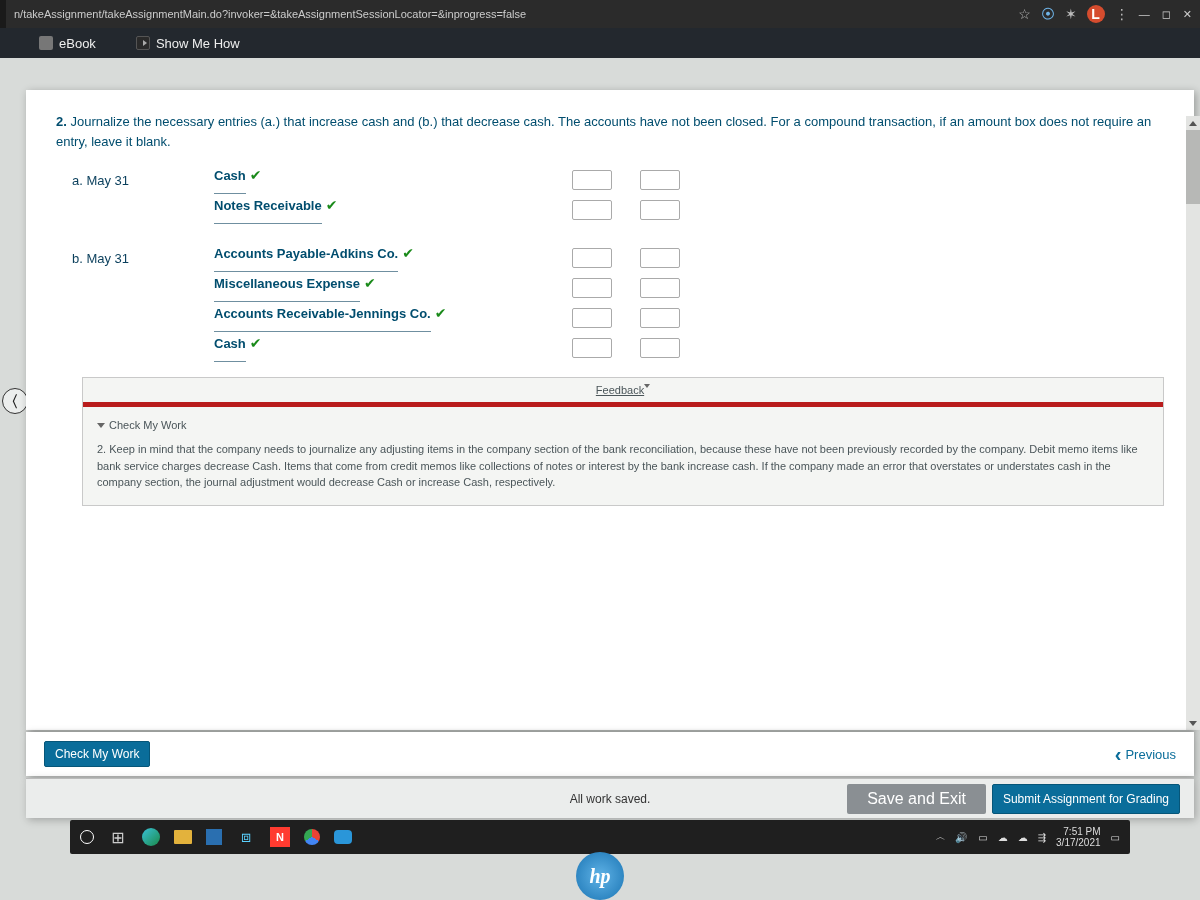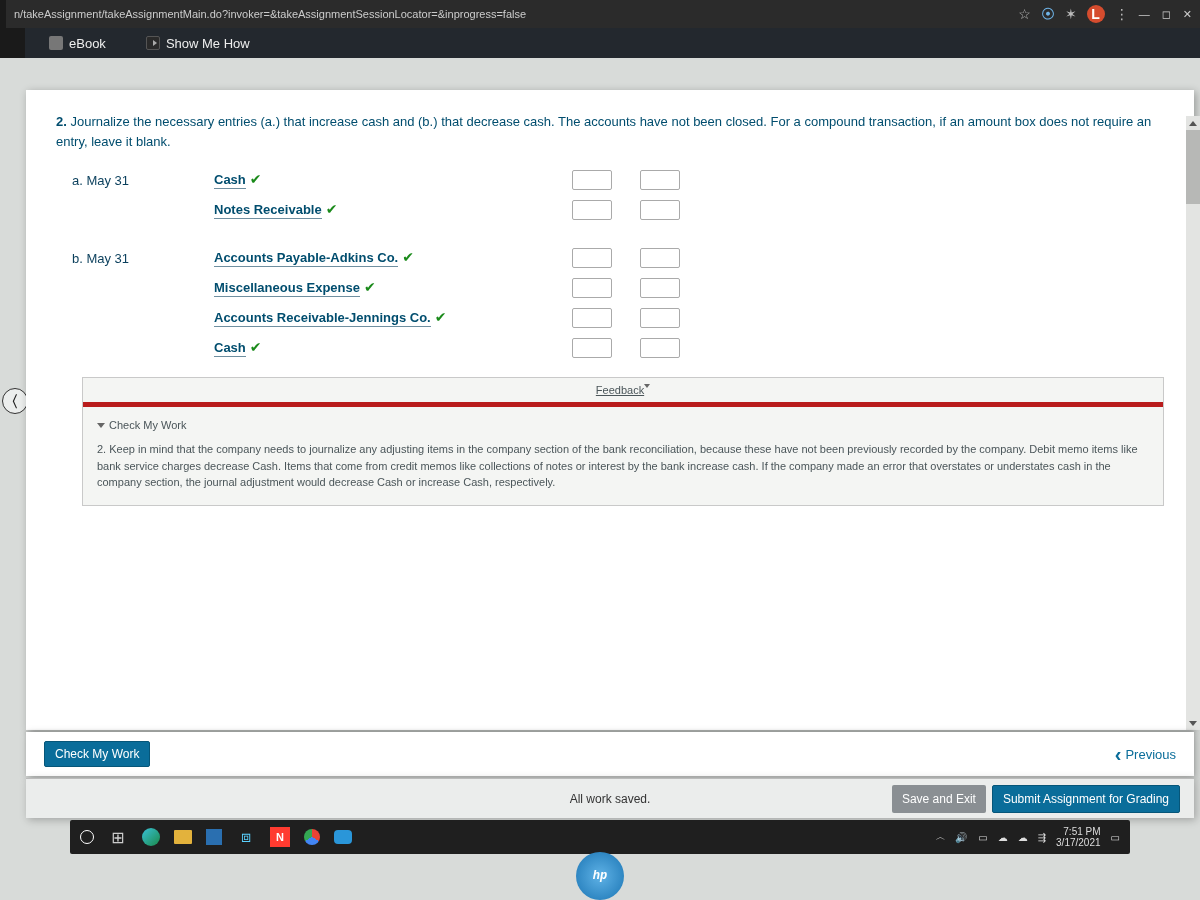--- a/index.html
+++ b/index.html
@@ -31,23 +31,22 @@
     width: 18px; height: 18px;
     display: inline-flex; align-items: center; justify-content: center;
     font-size: 10px; font-weight: bold;
   }
   .window-controls { display:flex; gap:12px; margin-left:10px; color:#ccc;}
   .subnav {
     background: #23282e;
     height: 30px;
     display: flex;
     align-items: center;
-    padding-left: 24px;
+    padding-left: 39px;
     gap: 40px;
-    margin-left: 25px;
   }
   .subnav-item {
     color: #eee;
     font-size: 13px;
     display: flex;
     align-items: center;
     gap: 6px;
     cursor: pointer;
   }
   .subnav-item .icon-box { width:14px; height:14px; background:#777; border-radius:2px; display:inline-block;}
@@ -83,21 +82,21 @@
     border:1px solid #aaa;
     background:#fff;
     border-radius:2px;
   }
   
   .journal-container { margin-top:14px; }
   .jrow { display:flex; align-items:center; height:30px;gap:48px; }
   .jrow .col-date { width:110px; padding-left:16px; color:#0a3f5c;}
   .jrow .col-acct { width:310px; }
   .jrow .col-amts { display:flex; gap:28px; }
-  .acct-underline { border-bottom:1px solid #6f8fa0; display:inline-block; padding-bottom:1px;}
+  .acct-underline { border-bottom:1px solid #6f8fa0; display:inline-block; padding-bottom:10px;}
   
   .feedback-box {
     margin: 14px 0 0 26px;
     border: 1px solid #c9c9c9;
     background: #f4f5f3;
     font-size: 11px;
     color: #4a5559;
   }
   .feedback-head {
     padding: 6px 10px;
@@ -164,21 +163,21 @@
     height:40px;
     background:#ebedec;
     border-top:1px solid #bbb;
     display:flex; align-items:center; justify-content:center;
     box-shadow: 2px 2px 8px rgba(0,0,0,0.25);
   }
   .save-bar .status { font-size:12px; color:#333;}
   .save-actions { position:absolute; right:14px; display:flex; gap:6px;}
   .btn-gray {
     background:#8a8f93; color:#fff; border:none;
-    padding:6px 10px; font-size:12px; border-radius:2px; cursor:pointer;
+    padding:6px 20px; font-size:16px; border-radius:2px; cursor:pointer;
   }
   .btn-blue {
     background:#0a6d9a; color:#fff; border:1px solid #065679;
     padding:6px 10px; font-size:12px; border-radius:2px; cursor:pointer;
   }
   
   .taskbar {
     position:absolute;
     left:70px; right:70px;
     bottom:46px;
@@ -198,22 +197,22 @@
   .scroll-arrow-up { position:absolute; top:0; width:100%; height:14px; display:flex;align-items:center;justify-content:center;}
   .scroll-arrow-up::after{content:"";width:0;height:0;border-left:4px solid transparent;border-right:4px solid transparent;border-bottom:5px solid #555;}
   .scroll-arrow-dn { position:absolute; bottom:0; width:100%; height:14px; display:flex;align-items:center;justify-content:center;}
   .scroll-arrow-dn::after{content:"";width:0;height:0;border-left:4px solid transparent;border-right:4px solid transparent;border-top:5px solid #555;}
   
   .hp-logo{
     position:absolute; left:50%; bottom:0; transform:translateX(-50%);
     width:48px;height:48px;border-radius:50%;
     background:radial-gradient(circle,#5fb2e6,#1a74b3);
     display:flex;align-items:center;justify-content:center;
-    color:#fff;font-style:italic;font-weight:bold;font-size:12px;
-    font-family:Liberation Mono, monospace;
+    color:#fff;font-style:italic;font-weight:bold;font-size:20px;
+    font-family:Liberation Serif, serif;
   }
 
   .side-tabs{position:absolute;right:-2px;top:74px;display:flex;flex-direction:column;gap:4px;}
   .side-tab{width:18px;height:24px;border-radius:9px 0 0 9px;}
   .side-tab.t1{background:#1fb0d2;}
   .side-tab.t2{background:#18a99f;}
 </style>
 </head>
 <body>
 

